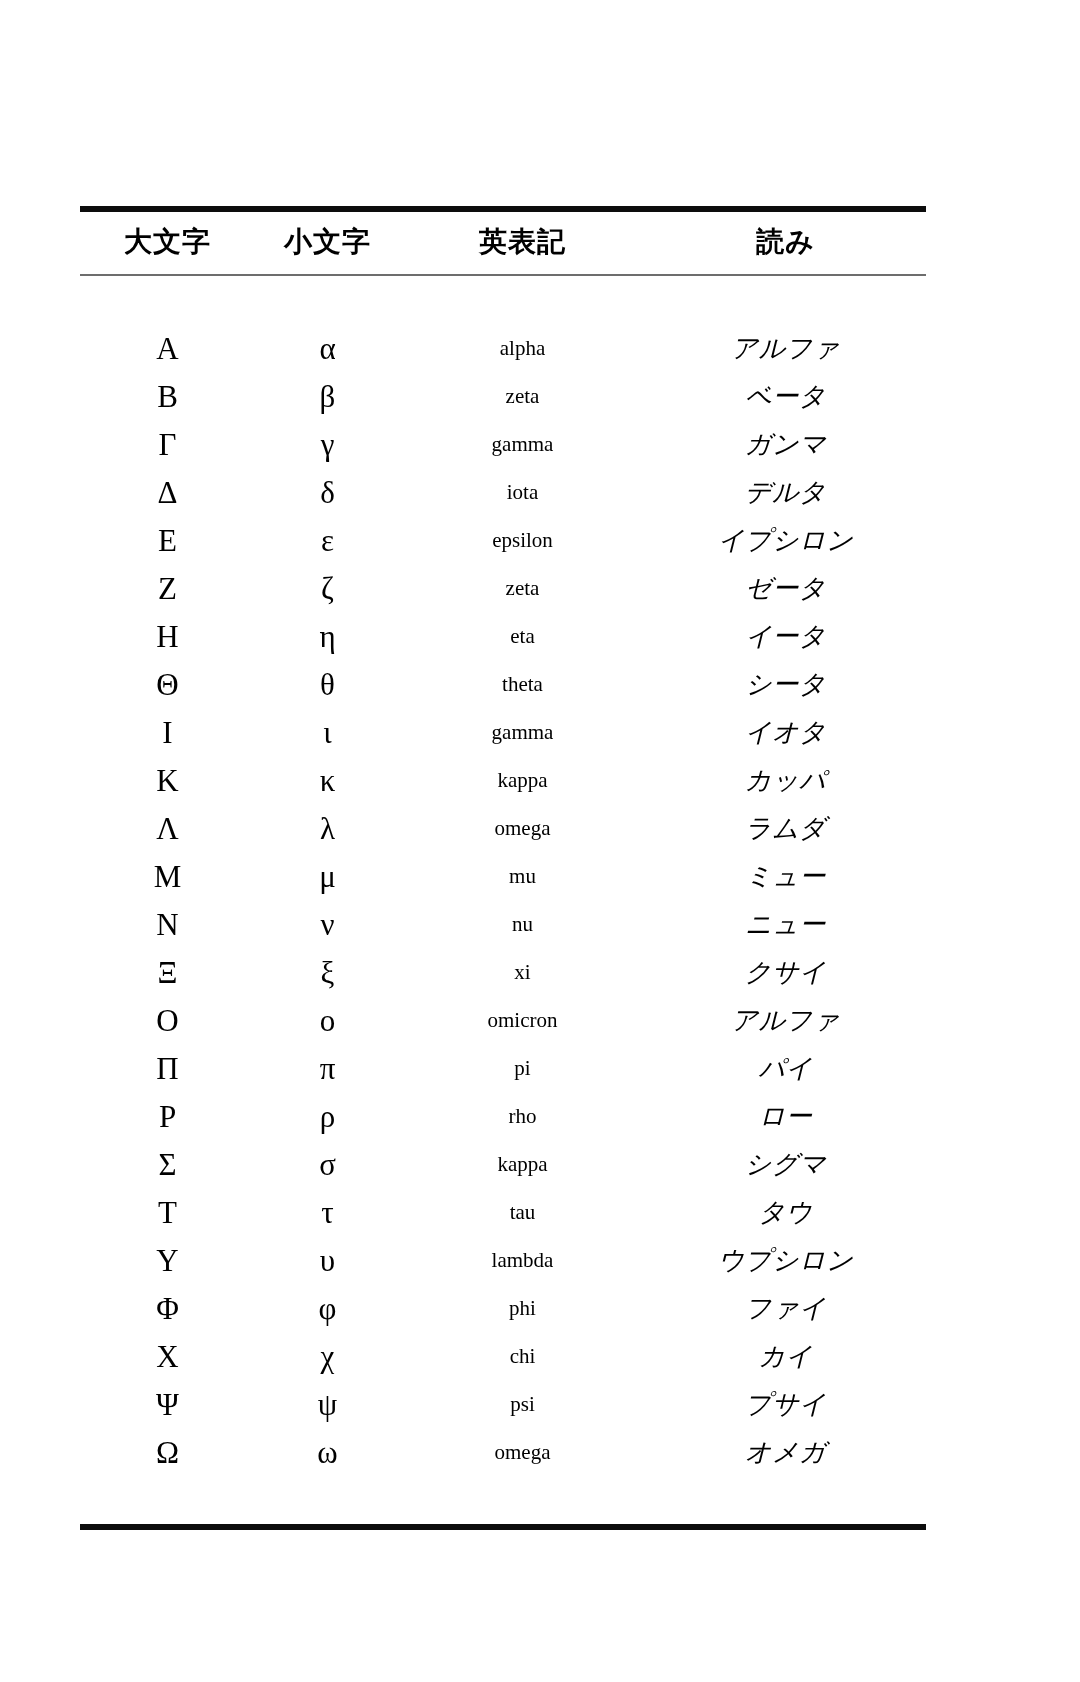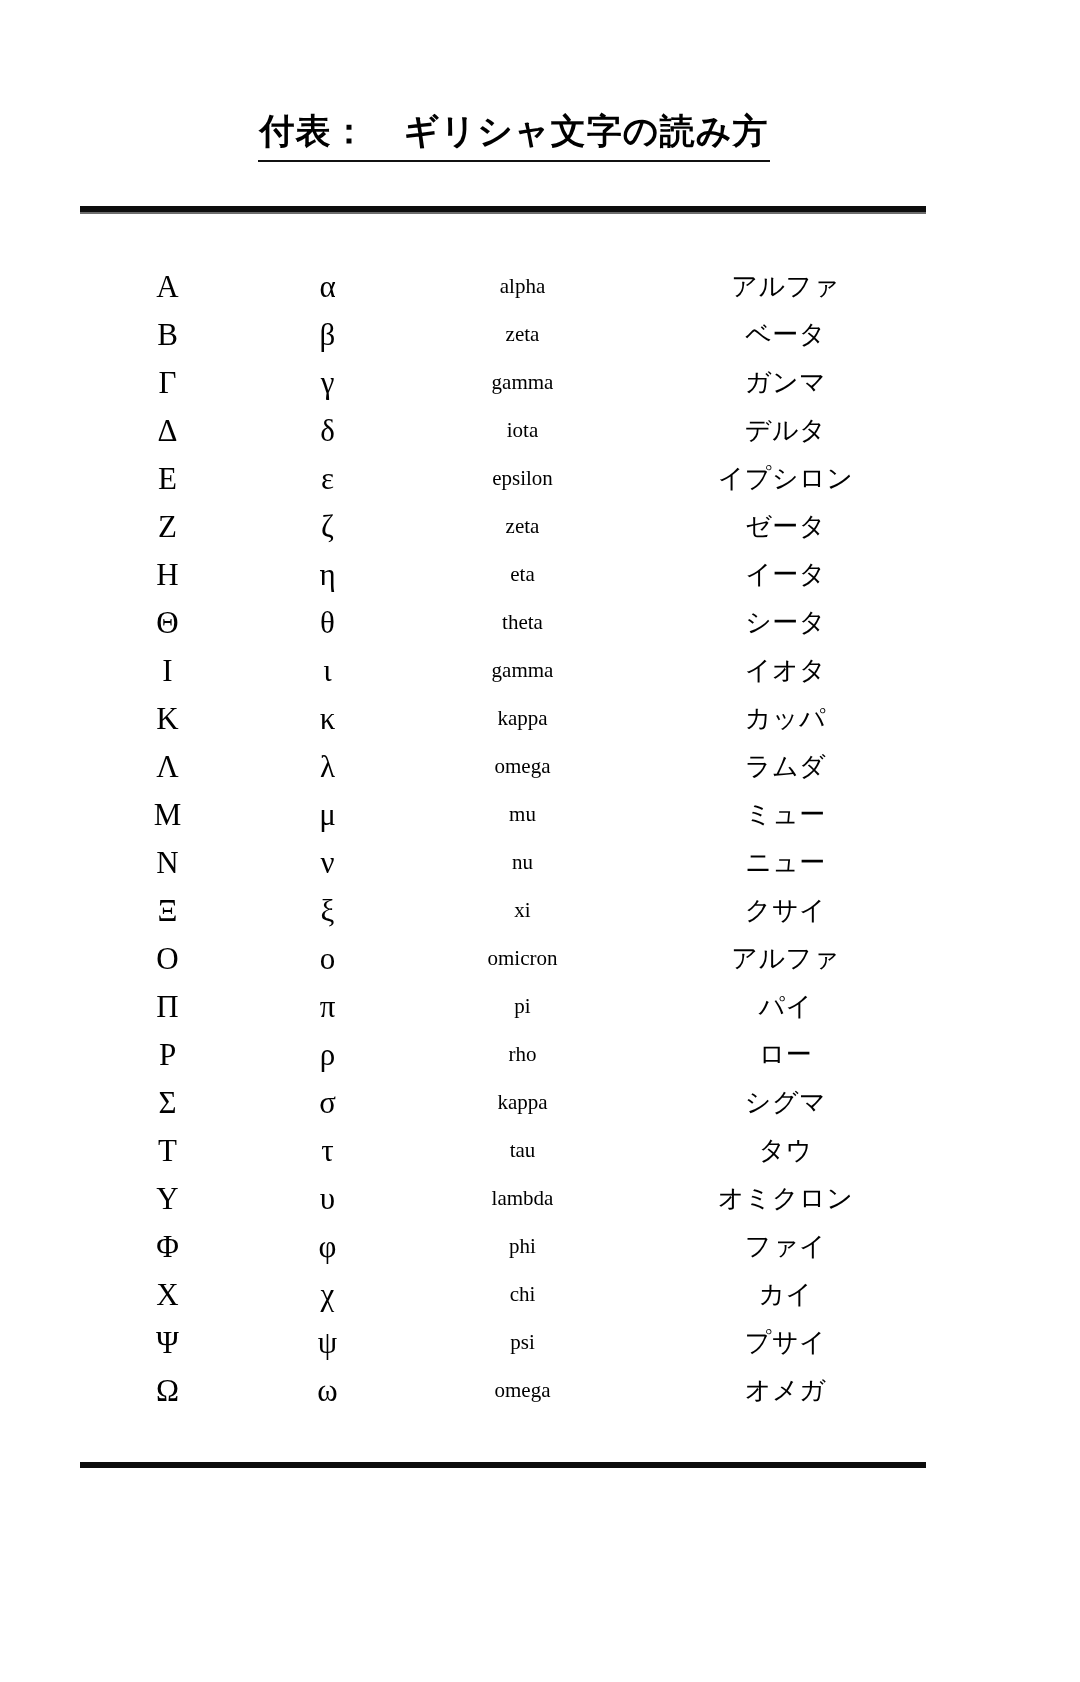--- a/index.html
+++ b/index.html
@@ -109,36 +109,50 @@
   td.cell-eng {
     font-family: "Liberation Serif", "DejaVu Serif", serif;
     font-size: 21px;
     line-height: 1;
   }
   td.cell-read {
     font-family: "DejaVu Serif", "Liberation Serif", serif;
     font-size: 26px;
     line-height: 1;
     letter-spacing: 0.5px;
+    font-style: italic;
   }
 
   .spacer-row td { height: 6px; padding: 0; }
 </style>
 </head>
 <body>
 
 <div class="page">
 
-  <div class="title-wrap">
-    <span class="doc-title">付表：　ギリシャ文字の読み方</span>
-  </div>
 
   <div class="table-wrap">
     <div class="rule-top"></div>
 
+    <table class="greek">
+      <colgroup>
+        <col class="c-upper">
+        <col class="c-lower">
+        <col class="c-eng">
+        <col class="c-read">
+      </colgroup>
+      <thead>
+        <tr>
+          <th>大文字</th>
+          <th>小文字</th>
+          <th>英表記</th>
+          <th>読み</th>
+        </tr>
+      </thead>
+    </table>
 
     <div class="rule-head"></div>
 
     <table class="greek">
       <colgroup>
         <col class="c-upper">
         <col class="c-lower">
         <col class="c-eng">
         <col class="c-read">
       </colgroup>
@@ -260,21 +274,21 @@
           <tr>
             <td class="cell-upper">Τ</td>
             <td class="cell-lower">τ</td>
             <td class="cell-eng">tau</td>
             <td class="cell-read">タウ</td>
           </tr>
           <tr>
             <td class="cell-upper">Υ</td>
             <td class="cell-lower">υ</td>
             <td class="cell-eng">lambda</td>
-            <td class="cell-read">オミクロン</td>
+            <td class="cell-read">ウプシロン</td>
           </tr>
           <tr>
             <td class="cell-upper">Φ</td>
             <td class="cell-lower">φ</td>
             <td class="cell-eng">phi</td>
             <td class="cell-read">ファイ</td>
           </tr>
           <tr>
             <td class="cell-upper">Χ</td>
             <td class="cell-lower">χ</td>

